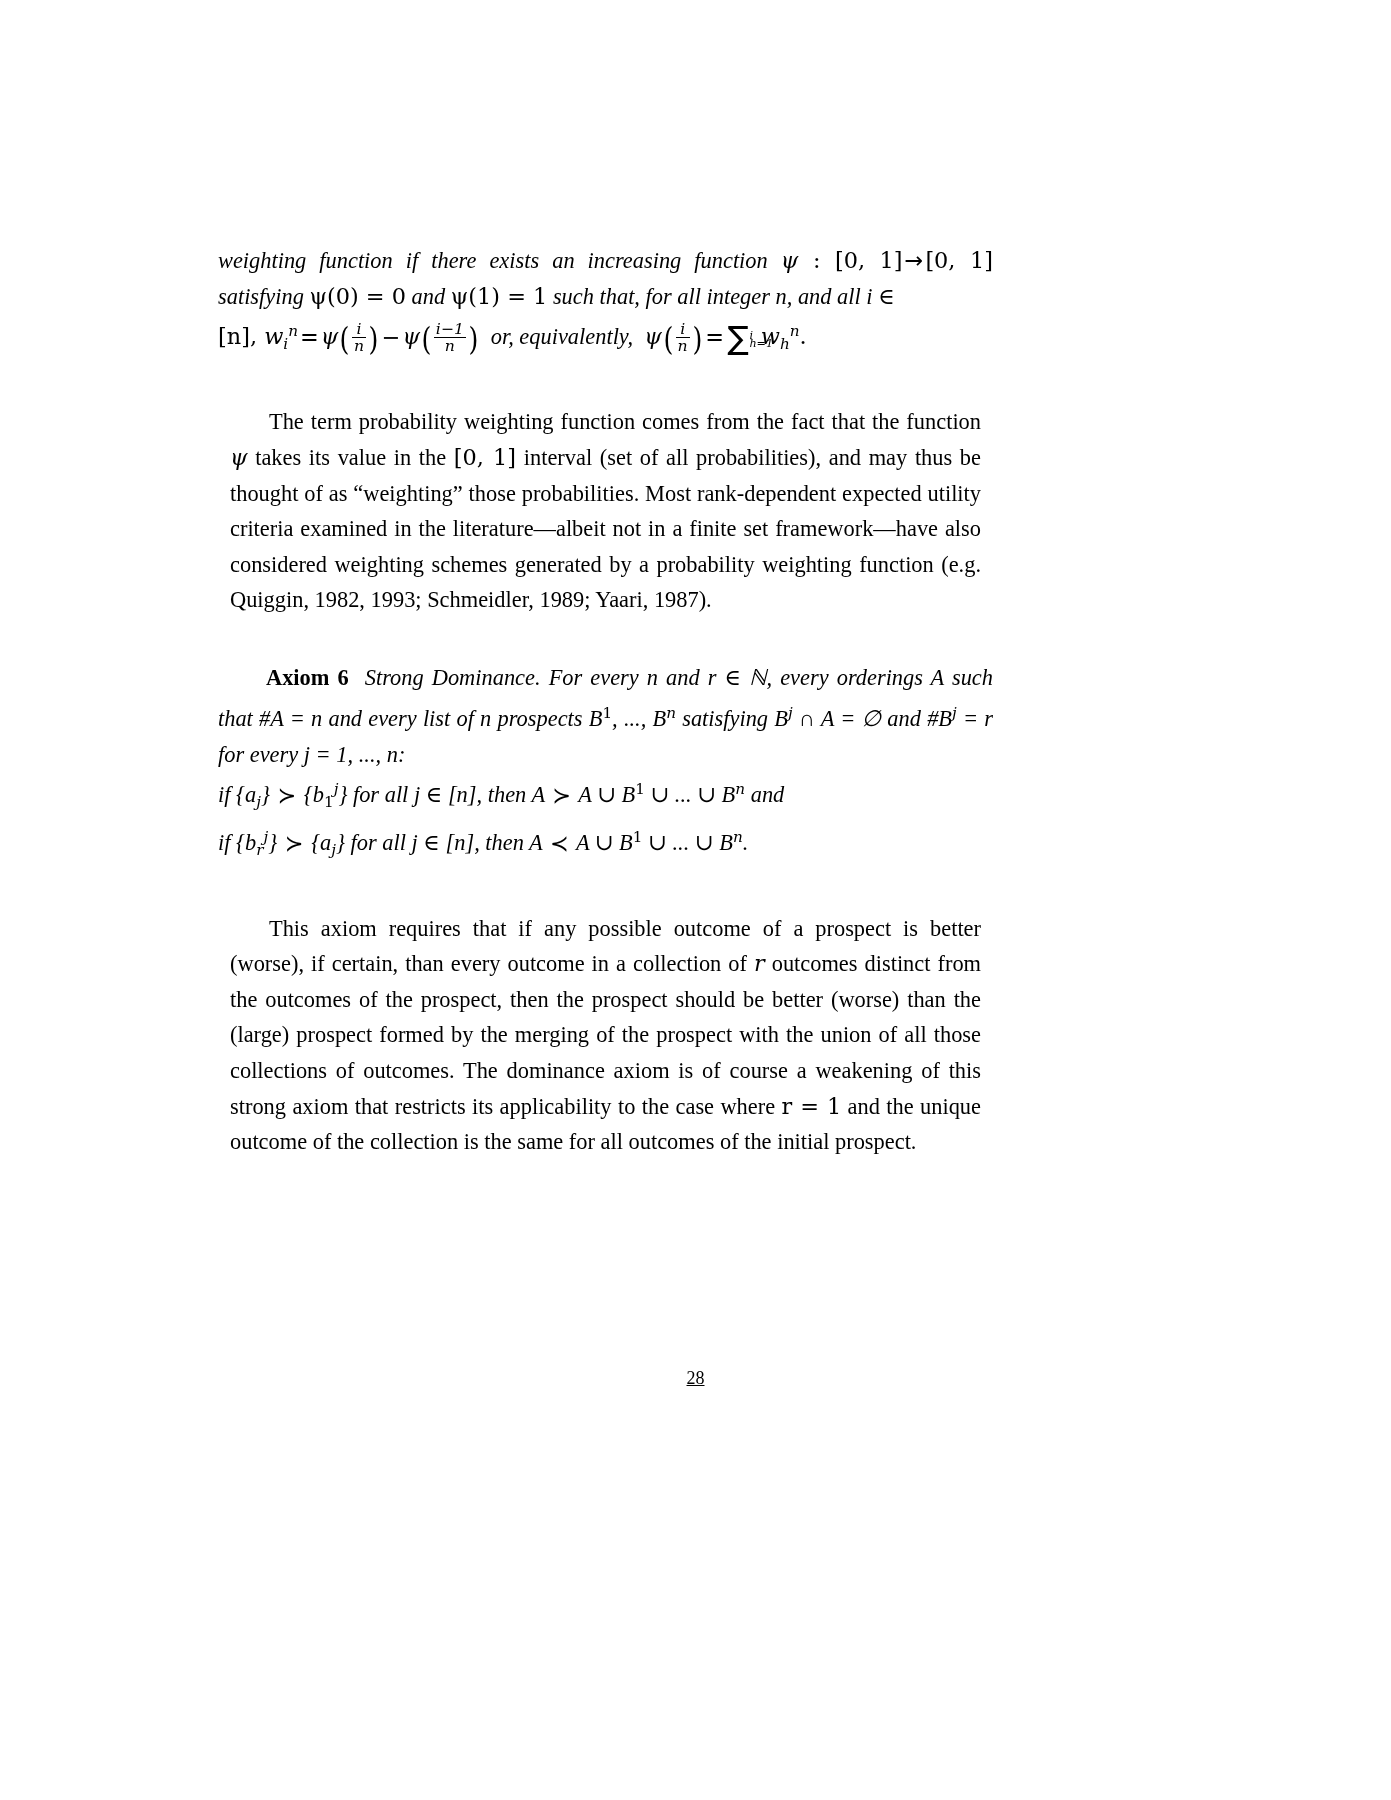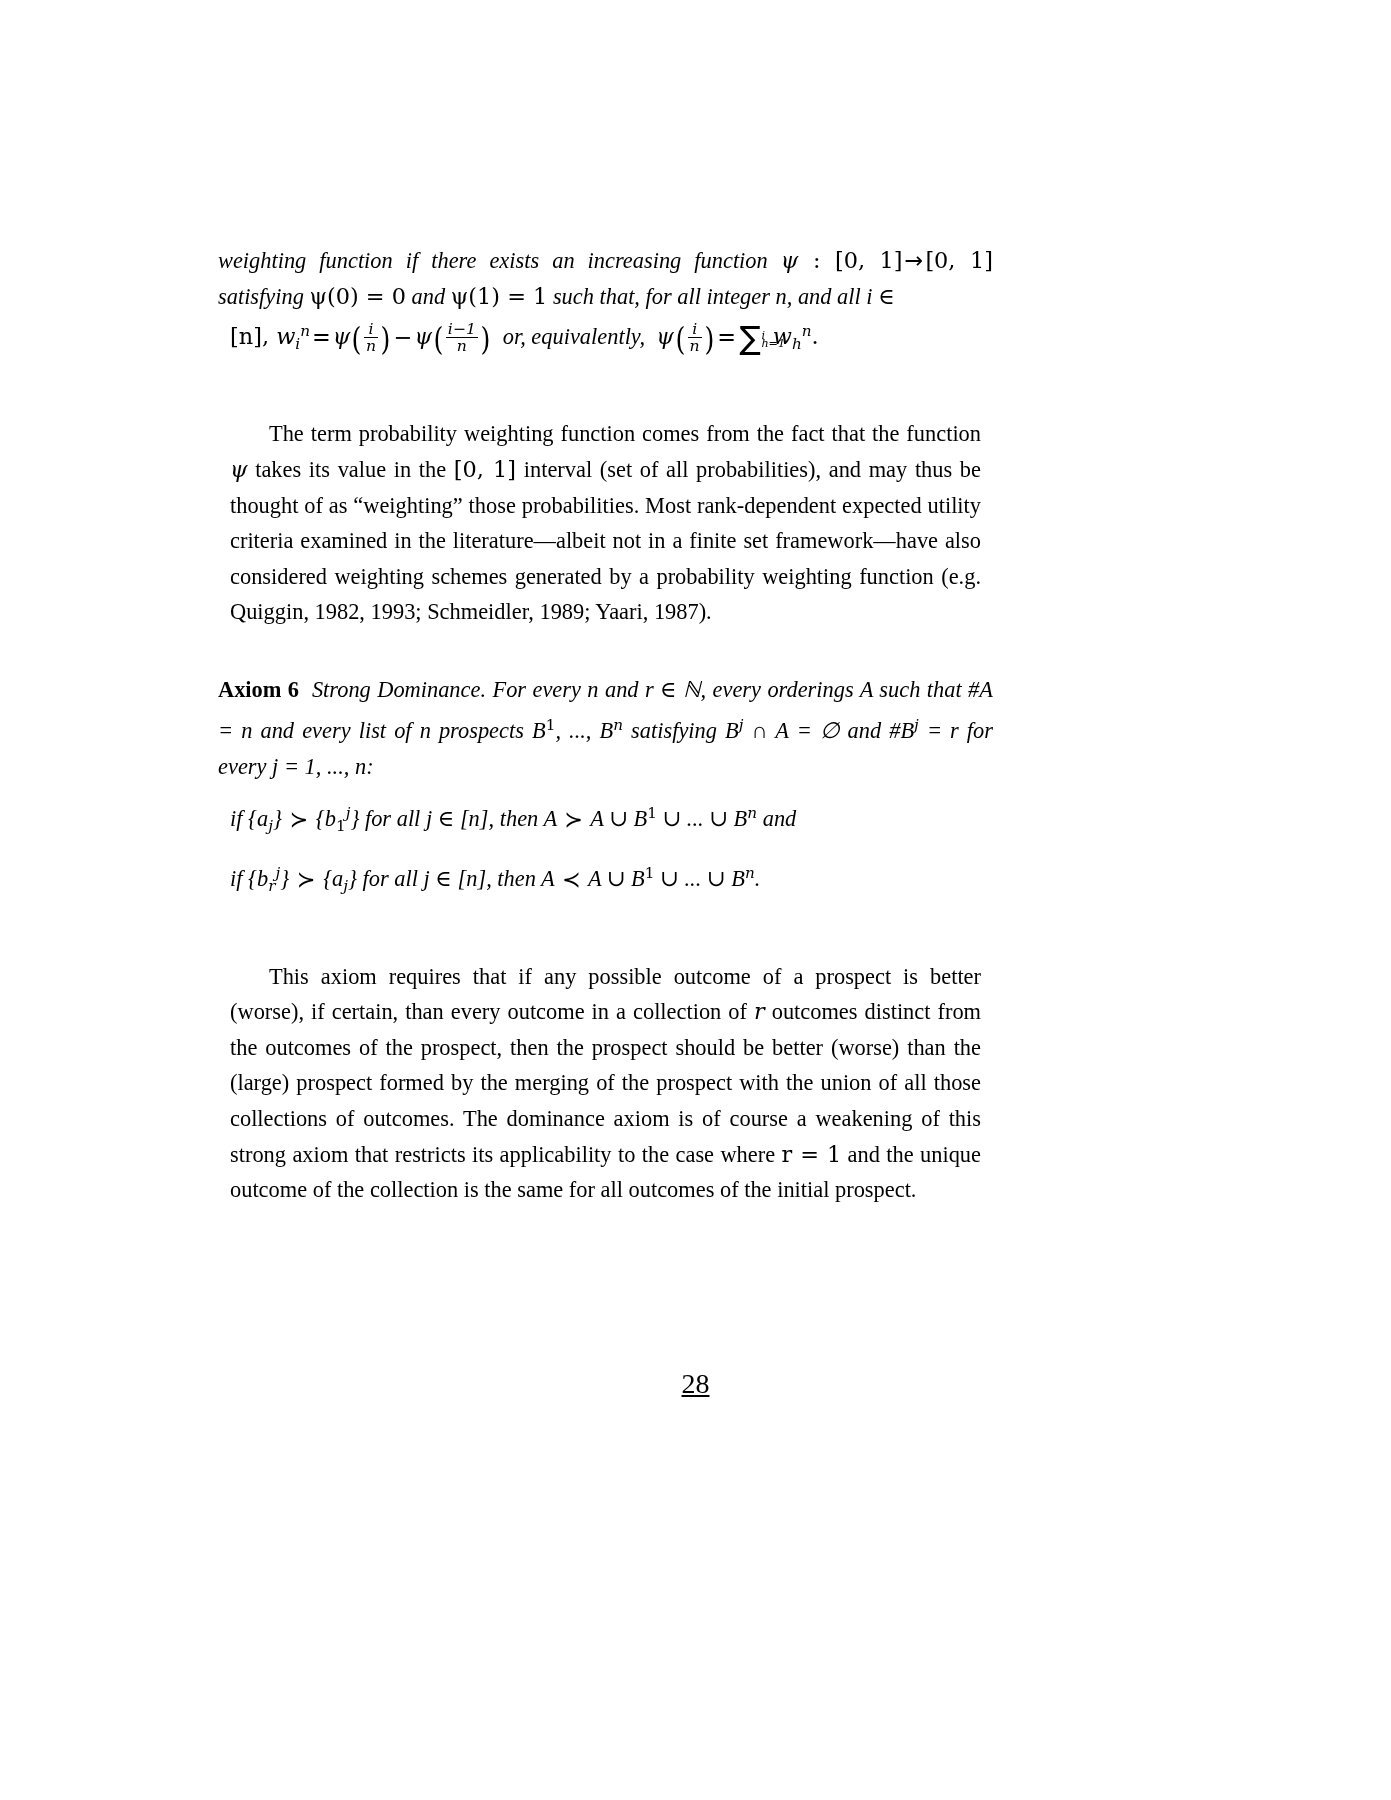--- a/index.html
+++ b/index.html
@@ -130,45 +130,46 @@
     bottom: -0.18em;
     font-size: 0.50em;
     font-style: italic;
     font-family: "DejaVu Serif", serif;
     white-space: nowrap;
   }
 
   .axiom-head {
     font-weight: bold;
     font-style: normal;
+    margin-left: 48px;
   }
 
   .axiom-block {
     font-style: italic;
     font-size: 22.4px;
     line-height: 35.6px;
     text-align: justify;
     margin: 0;
   }
   .axiom-line {
     font-style: italic;
     font-size: 22.4px;
     line-height: 35.6px;
     text-align: left;
-    margin: 12px;
+    margin: 0;
     white-space: nowrap;
   }
 
   .page-number {
     position: absolute;
     left: 0;
     top: 1368px;
     width: 1391px;
     text-align: center;
-    font-size: 28px;
+    font-size: 18px;
     font-family: "Liberation Serif", "DejaVu Serif", serif;
     text-decoration: underline;
   }
 </style>
 </head>
 <body>
 
 <div class="page">
   <div class="content">
 

